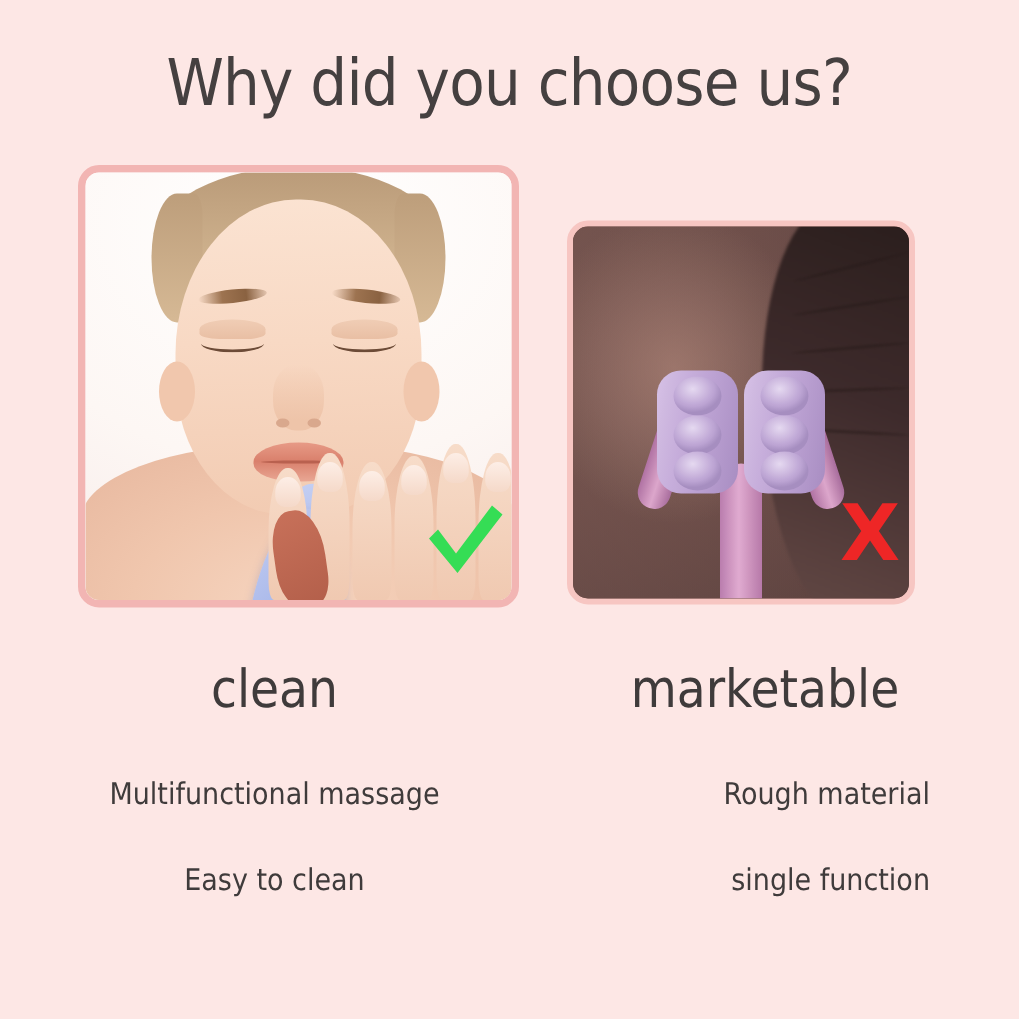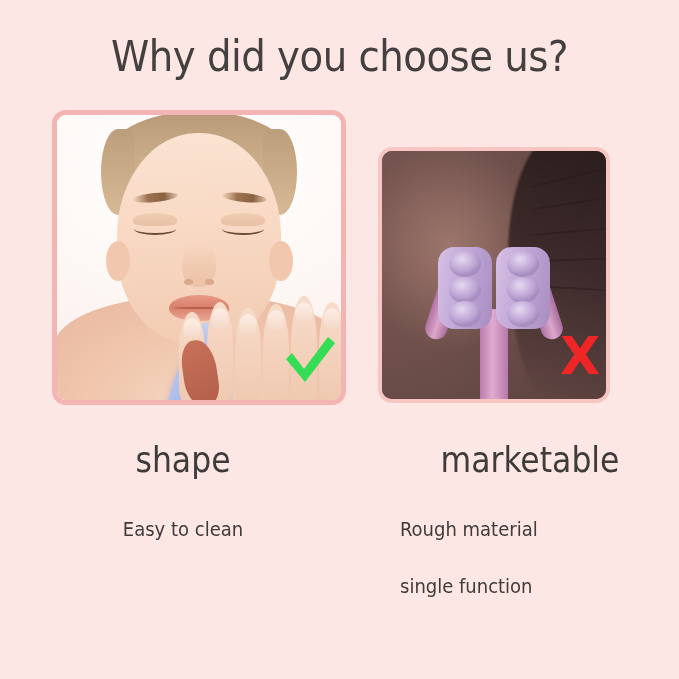--- a/index.html
+++ b/index.html
@@ -256,35 +256,35 @@
 
   
   .col-label {
     position:absolute; top:440px;
     font-family:"DejaVu Sans Condensed","Liberation Sans", sans-serif;
     font-size:35px; font-weight:400;
     color:#3f3b3b;
     white-space:nowrap;
   }
   #label-ours { left:0; width:366px; text-align:center; }
-  #label-marketable { left:420px; width:220px; text-align:center; }
+  #label-marketable { left:400px; width:220px; text-align:center; }
 
   
   .feature-col { position:absolute; top:514px; }
   #features-ours { left:0; width:366px; }
   #features-marketable { left:400px; width:220px; }
   .feature-item {
     font-family:"DejaVu Sans Condensed","Liberation Sans", sans-serif;
     font-size:20px; font-weight:400;
     color:#3f3b3b;
     height:57px; line-height:30px;
     white-space:nowrap;
   }
   #features-ours .feature-item { text-align:center; }
-  #features-marketable .feature-item { text-align:left; }
+  #features-marketable .feature-item { text-align:right; }
 </style>
 </head>
 <body>
 
 <div id="title">Why did you choose us?</div>
 
 <div class="card" id="card-ours">
   <div class="photo" id="photo-ours">
     <div class="l-hair"></div>
     <div class="l-hair-side a"></div>
@@ -365,22 +365,23 @@
     <div class="r-roller b">
       <div class="r-bump" style="top:4px;"></div>
       <div class="r-bump" style="top:30px;"></div>
       <div class="r-bump" style="top:54px;"></div>
     </div>
   </div>
 </div>
 
 <div id="x-mark">X</div>
 
-<div class="col-label" id="label-ours">shape</div>
+<div class="col-label" id="label-ours">clean</div>
 <div class="col-label" id="label-marketable">marketable</div>
 
 <div class="feature-col" id="features-ours">
+  <div class="feature-item">Multifunctional massage</div>
   <div class="feature-item">Easy to clean</div>
 </div>
 <div class="feature-col" id="features-marketable">
   <div class="feature-item">Rough material</div>
   <div class="feature-item">single function</div>
 </div>
 
 </body></html>

